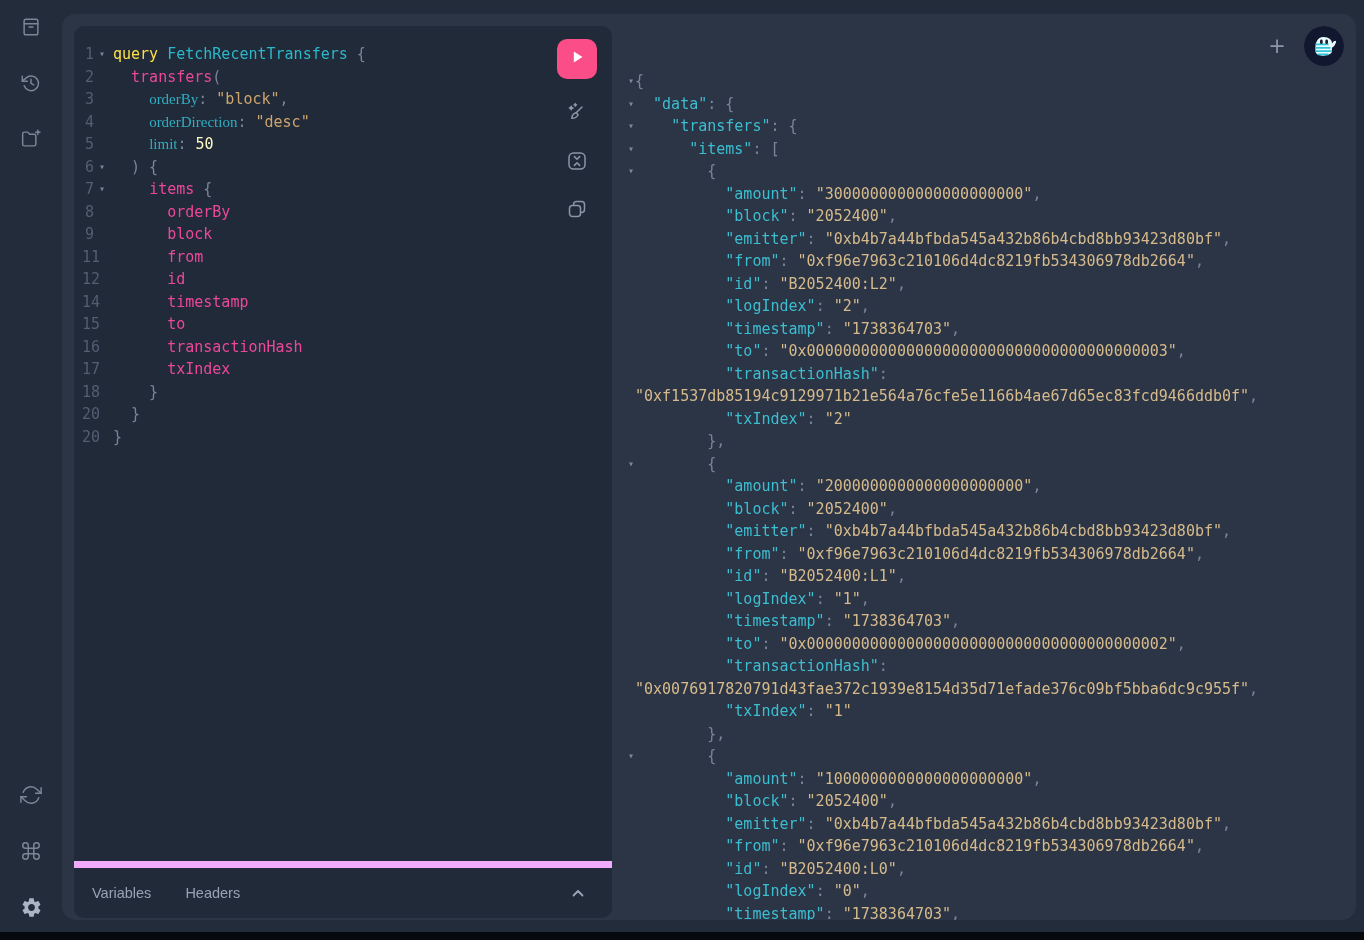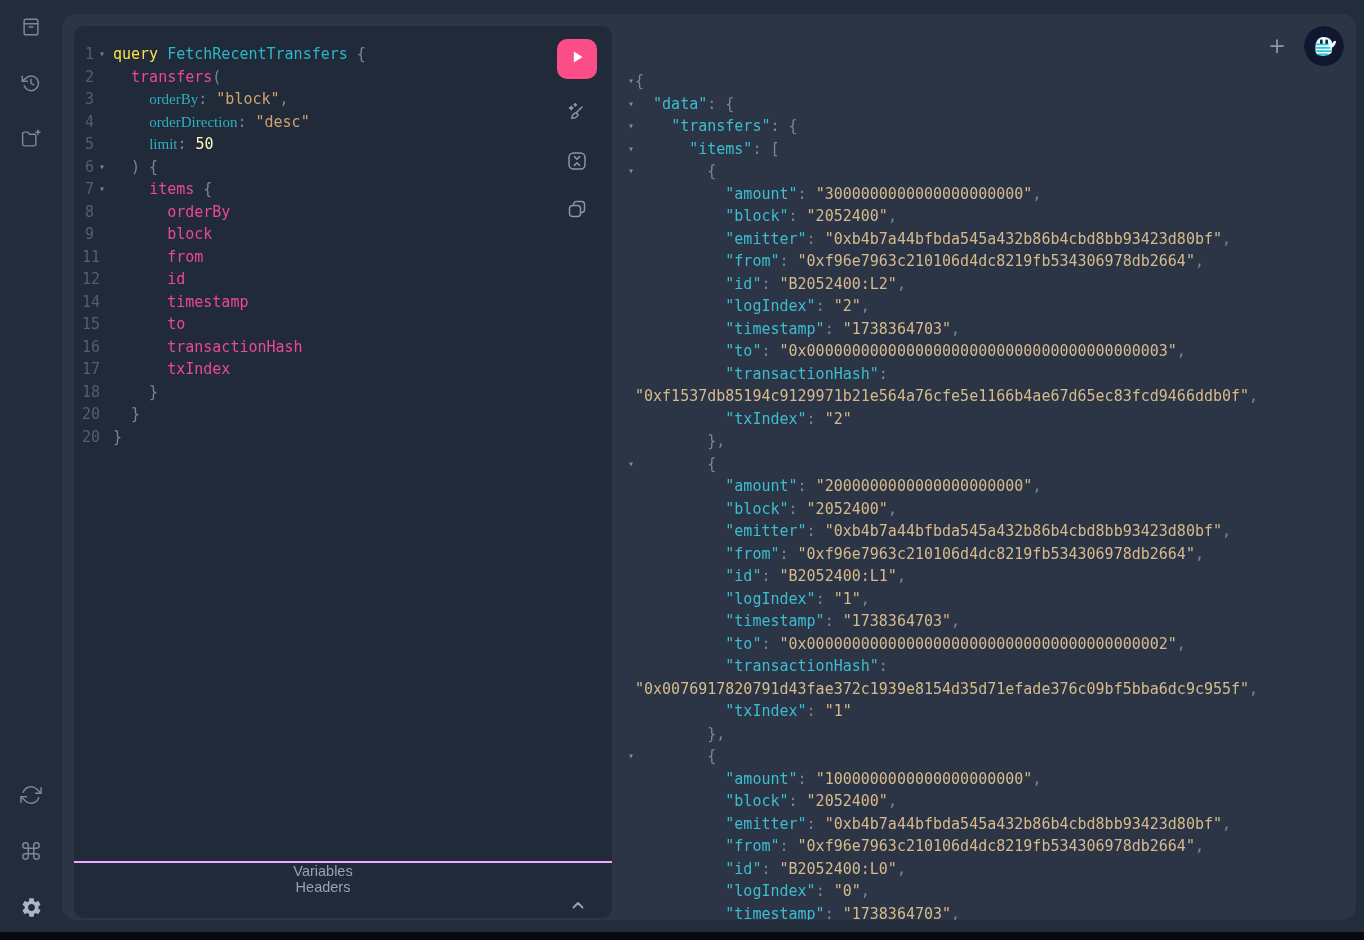--- a/index.html
+++ b/index.html
@@ -33,22 +33,22 @@
   
   .toolbar { position:absolute; top:13px; right:15px; width:40px;
              display:flex; flex-direction:column; align-items:center; gap:24px; }
   .play-btn { width:40px; height:40px; border-radius:10px; background:#fb4d88;
               display:flex; align-items:center; justify-content:center; cursor:pointer; }
   .tool-btn { width:24px; height:24px; cursor:pointer; display:flex; align-items:center; justify-content:center; }
   .tool-btn svg { stroke:#8a95a7; fill:none; stroke-width:1.5; stroke-linecap:round; stroke-linejoin:round; }
 
   
   .editor-footer { position:absolute; left:0; right:0; bottom:0; height:57px;
-                   border-top:2px solid #f0abfc; display:flex; align-items:center;
-                   padding:0 24px 0 18px;flex-direction:column; }
+                   border-top:7px solid #f0abfc; display:flex; align-items:center;
+                   padding:0 24px 0 18px; }
   .footer-tab { font-size:14.5px; color:#98a2b4; margin-right:34px; cursor:pointer; }
   .footer-chevron { margin-left:auto; width:20px; height:20px; cursor:pointer; }
   .footer-chevron svg { stroke:#9aa4b6; fill:none; stroke-width:1.8; stroke-linecap:round; stroke-linejoin:round; }
 
   
   .response-area { position:absolute; left:558px; top:0; right:0; bottom:0;
                    padding-top:56px; overflow:hidden; }
   .rrow { display:flex; height:22.5px; line-height:22.5px;
           font-family:"DejaVu Sans Mono", monospace; font-size:15px; white-space:pre; }
   .rfold { width:15px; padding-left:8px; flex:none; font-size:10px; color:#7d8899; cursor:pointer; }

